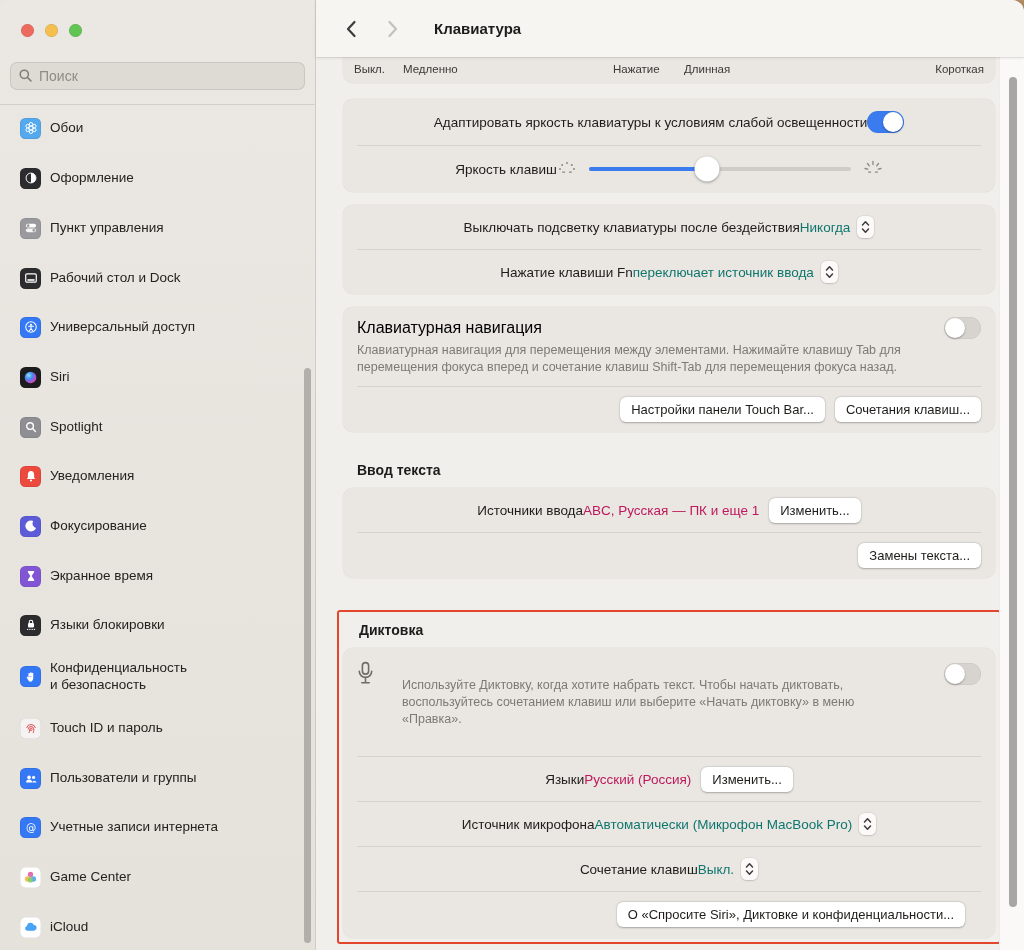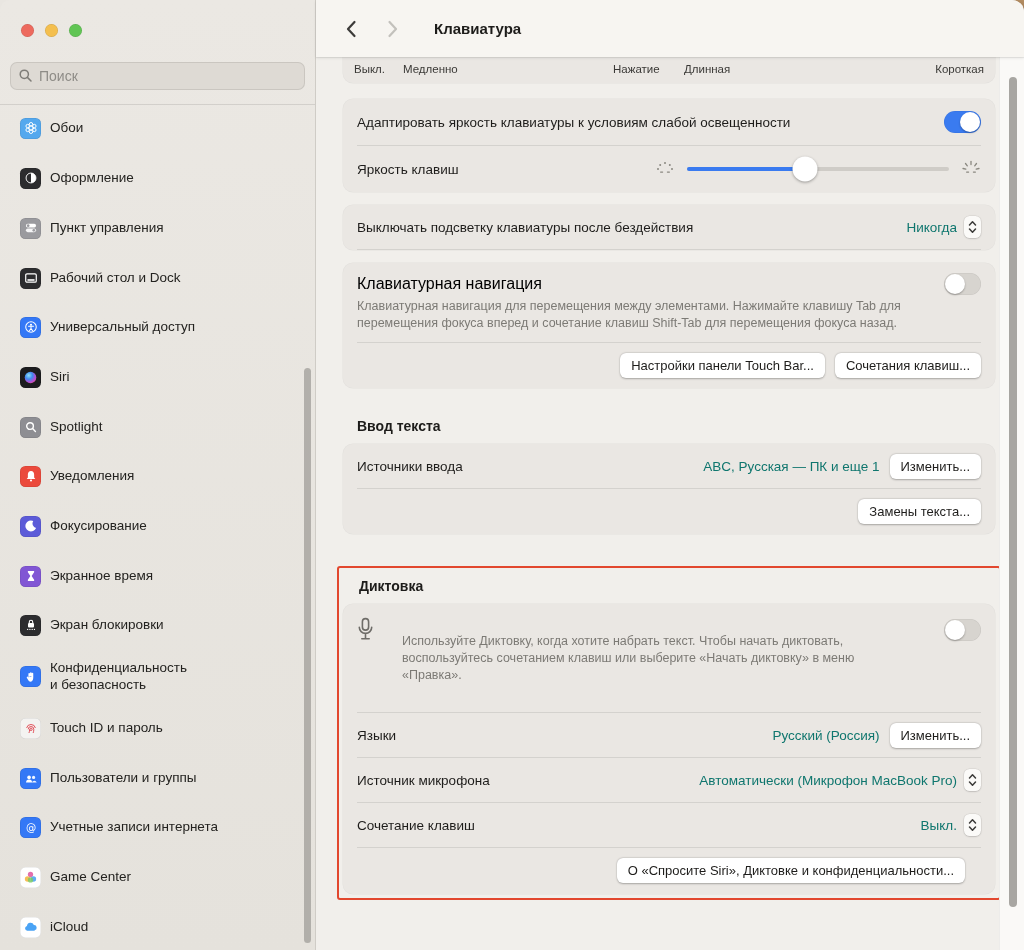--- a/index.html
+++ b/index.html
@@ -44,25 +44,25 @@
   .nav-btn{width:26px;height:26px;display:flex;align-items:center;justify-content:center;background:none;border:none;padding:0;}
   .nav-back{margin-left:22px;}
   .nav-fwd{margin-left:16px;}
   .toolbar-title{margin-left:28px;font-size:15px;font-weight:700;color:#1d1c1a;}
   .right-gutter{position:absolute;top:57px;right:0;width:24px;bottom:0;background:#faf9f7;
     border-left:1px solid rgba(0,0,0,.05);z-index:4;}
   .main-scrollbar{position:absolute;top:20px;left:9px;width:8px;height:830px;border-radius:4px;background:#a8a6a2;}
 
   .content{position:absolute;top:57px;left:27px;width:652px;z-index:2;}
   .card{background:#eae7e3;border-radius:10px;box-shadow:0 0 0 .5px rgba(0,0,0,.06);}
-  .row{display:flex;align-items:center;justify-content:space-between;padding:0 14px;min-height:44px;
+  .row{display:flex;align-items:center;justify-content:center;padding:0 14px;min-height:44px;
     font-size:13.5px;color:#1e1d1b;}
   .row.tall{min-height:46px;}
   .divider{height:1px;background:rgba(0,0,0,.09);margin:0 14px;}
-  .gray-val{color:#0f766e;}
+  .gray-val{color:#be185d;}
   .right-group{display:flex;align-items:center;gap:10px;}
 
   
   .card-cut{border-radius:0 0 10px 10px;height:26px;position:relative;margin-top:0;}
   .tick-row{position:relative;height:100%;font-size:11.5px;color:#3a3936;}
   .tick-row span{position:absolute;top:6px;}
   .tick-off{left:11px;}
   .tick-slow{left:60px;}
   .tick-fast{left:270px;}
   .tick-long{left:341px;}
@@ -252,21 +252,21 @@
                 <rect x="3.7" y="4.6" width="5.6" height="4.2" rx="1" fill="#fff"></rect>
                 <path d="M4.9 4.6 V3.7 A1.6 1.6 0 0 1 8.1 3.7 V4.6" stroke="#fff" stroke-width="1" fill="none"></path>
                 <g fill="#fff">
                   <circle cx="3.4" cy="10.6" r=".6"></circle>
                   <circle cx="5.5" cy="10.6" r=".6"></circle>
                   <circle cx="7.6" cy="10.6" r=".6"></circle>
                   <circle cx="9.7" cy="10.6" r=".6"></circle>
                 </g>
               </svg>
             </span>
-            <span class="side-label">Экран блокировки</span>
+            <span class="side-label">Языки блокировки</span>
           </div>
           <div class="side-item">
             <span class="tile" style="background: rgb(52, 120, 246);">
               <svg width="14" height="14" viewBox="0 0 13 13">
                 <path d="M4.1 6.6 V3.5 a.75.75 0 0 1 1.5 0 V6 M5.6 5.9 V2.8 a.75.75 0 0 1 1.5 0 V5.9 M7.1 6 V3.3 a.75.75 0 0 1 1.5 0 V6.8 C8.6 9.2 7.9 10.8 6.2 10.8 C4.8 10.8 4.1 9.9 3.3 8.4 L2.6 7.1 a.7.7 0 0 1 1.2-.7 l.3.4 Z" fill="#fff"></path>
               </svg>
             </span>
             <span class="side-label">Конфиденциальность
 и безопасность</span>
           </div>
@@ -457,20 +457,31 @@
           <div class="select">
             <span class="sel-val">Никогда</span>
             <span class="stepper">
               <svg width="9" height="14" viewBox="0 0 9 14">
                   <path d="M1.5 5 L4.5 1.8 L7.5 5 M1.5 9 L4.5 12.2 L7.5 9" fill="none" stroke="#3c3b39" stroke-width="1.5" stroke-linecap="round" stroke-linejoin="round"></path>
                 </svg>
             </span>
           </div>
         </div>
         <div class="divider"></div>
+        <div class="row">
+          <span>Нажатие клавиши Fn</span>
+          <div class="select">
+            <span class="sel-val">переключает источник ввода</span>
+            <span class="stepper">
+              <svg width="9" height="14" viewBox="0 0 9 14">
+                  <path d="M1.5 5 L4.5 1.8 L7.5 5 M1.5 9 L4.5 12.2 L7.5 9" fill="none" stroke="#3c3b39" stroke-width="1.5" stroke-linecap="round" stroke-linejoin="round"></path>
+                </svg>
+            </span>
+          </div>
+        </div>
       </div>
 
       <div class="card" style="margin-top:13px">
         <div class="col-row">
           <div class="top-line">
             <span>Клавиатурная навигация</span>
             <div class="toggle">
                 <div class="knob"></div>
               </div>
           </div>

